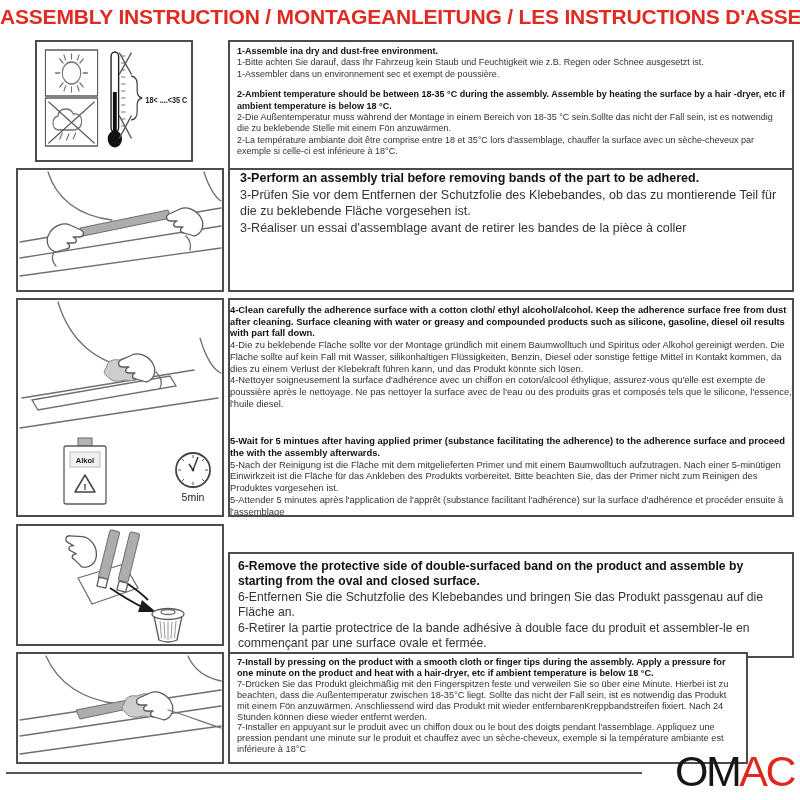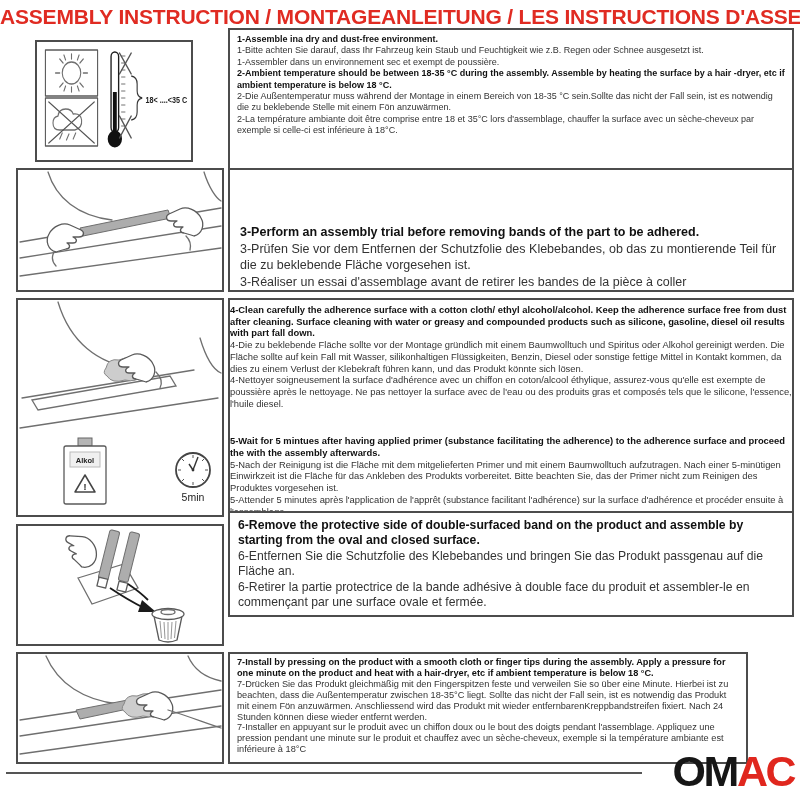--- a/index.html
+++ b/index.html
@@ -10,43 +10,43 @@
   html,body{width:800px;height:800px;background:#ffffff;overflow:hidden;
     font-family:"Liberation Sans",sans-serif;}
   .page{position:relative;width:800px;height:800px;background:#fff}
   .title{position:absolute;top:5px;left:0;width:800px;text-align:center;
     font-size:21px;font-weight:800;letter-spacing:-0.2px;color:var(--red);
     white-space:nowrap;}
   .box{position:absolute;border:2px solid var(--border);background:#fff}
   .txt{color:var(--text);overflow:hidden}
   .txt p{margin:0}
   .txt p.b{font-weight:bold;color:var(--bold)}
-  .txt p.gap{}
+  .txt p.gap{margin-top:9px}
   .t1{font-size:9px;line-height:11.4px;padding:4px 7px}
   .t2{font-size:12.5px;line-height:16.5px;padding:0 10px;display:flex;
-      flex-direction:column;justify-content:flex-end}
+      flex-direction:column;justify-content:flex-start}
   .t3{font-size:9.4px;line-height:11.7px;padding:4px 0}
   .t3 p.gap{margin-top:26px}
   .t4{font-size:12.2px;line-height:15.5px;padding:0 8px;display:flex;
       flex-direction:column;justify-content:center}
   .t5{font-size:9.2px;line-height:10.9px;padding:3px 7px}
   .illu svg{width:100%;height:100%;display:block}
   .ln{fill:none;stroke:var(--line);stroke-width:1.3;stroke-linecap:round}
   .obj{fill:#ffffff;stroke:#5a5a5a;stroke-width:1.3;stroke-linejoin:round}
   .strip{fill:var(--strip);stroke:#6e6e6e;stroke-width:1}
   .dark{fill:#111}
   .tick{stroke:#555;stroke-width:0.9}
   .xmark{stroke:#555;stroke-width:1.4;stroke-linecap:round}
   .arrow{fill:none;stroke:#1a1a1a;stroke-width:1.8}
   .ahead{fill:#1a1a1a}
   svg text{font-family:"Liberation Sans",sans-serif;fill:#222}
   .lbl{font-weight:bold}
   .footer-line{position:absolute;top:772px;left:6px;width:636px;
     border-top:2px solid #555}
-  .logo{position:absolute;top:750px;right:6px;font-size:43px;font-weight:700;
+  .logo{position:absolute;top:750px;right:6px;font-size:43px;font-weight:400;
     letter-spacing:-2.5px;line-height:1}
   .logo .lk{color:#161616}
   .logo .lr{color:#e0271e}
 </style>
 </head>
 <body>
 
 <div class="page">
 
   <svg width="0" height="0" style="position:absolute" aria-hidden="true">
@@ -111,21 +111,21 @@
         </g>
         <line class="xmark" x1="98" y1="11" x2="112" y2="32"></line>
         <line class="xmark" x1="112" y1="11" x2="98" y2="32"></line>
         <line class="xmark" x1="98" y1="74" x2="112" y2="96"></line>
         <line class="xmark" x1="112" y1="74" x2="98" y2="96"></line>
         <path d="M112,34 q7,1 7,8 l0,7 q0,6 6,7 q-6,1 -6,7 l0,7 q0,7 -7,8" fill="none" stroke="#333" stroke-width="1.3"></path>
         <text x="129" y="61" font-size="8.6" class="lbl">18&lt; ....&lt;35 C</text>
       </g>
     </svg>
   </div>
-  <div class="box txt t1" style="left:228px;top:28px;width:566px;height:156px">
+  <div class="box txt t1" style="left:228px;top:40px;width:566px;height:156px">
     <p class="b">1-Assemble ina dry and dust-free environment.</p>
     <p>1-Bitte achten Sie darauf, dass Ihr Fahrzeug kein Staub und Feuchtigkeit wie z.B. Regen oder Schnee ausgesetzt ist.</p>
     <p>1-Assembler dans un environnement sec et exempt de poussière.</p>
     <p class="b gap">2-Ambient temperature should be between 18-35 °C  during the assembly. Assemble by heating the surface by a hair -dryer, etc if ambient temperature is below 18 °C.</p>
     <p>2-Die Außentemperatur muss während der Montage in einem Bereich von 18-35 °C  sein.Sollte das nicht der Fall sein, ist es notwendig die zu beklebende Stelle mit einem Fön anzuwärmen.</p>
     <p>2-La température ambiante doit être comprise entre 18 et 35°C lors d'assemblage, chauffer la surface avec un sèche-cheveux par exemple si celle-ci est inférieure à 18°C.</p>
   </div>
 
   <div class="box illu" style="left:16px;top:168px;width:208px;height:124px">
     <svg viewBox="0 0 204 120" preserveAspectRatio="none">
@@ -214,21 +214,21 @@
         <g stroke="#8a8a8a" stroke-width="0.9">
           <line x1="142" y1="95" x2="143.5" y2="112"></line>
             <line x1="146" y1="96" x2="147" y2="113"></line>
           <line x1="150" y1="96" x2="150" y2="114"></line>
             <line x1="154" y1="96" x2="153" y2="113"></line>
           <line x1="158" y1="95" x2="156.5" y2="112"></line>
         </g>
       </g>
     </svg>
   </div>
-  <div class="box txt t4" style="left:228px;top:511px;width:566px;height:106px">
+  <div class="box txt t4" style="left:228px;top:552px;width:566px;height:106px">
     <p class="b">6-Remove the protective side of double-surfaced band on the product and assemble by starting from the oval and closed surface.</p>
     <p>6-Entfernen Sie die Schutzfolie des Klebebandes und bringen Sie das Produkt passgenau auf die Fläche an.</p>
     <p>6-Retirer la partie protectrice de la bande adhésive à double face du produit et assembler-le en commençant par une surface ovale et fermée.</p>
   </div>
 
   <div class="box illu" style="left:16px;top:652px;width:208px;height:112px">
     <svg viewBox="0 0 204 108" preserveAspectRatio="none">
       <path class="ln" d="M28,2 C40,30 66,46 100,50"></path>
       <path class="ln" d="M170,2 C176,16 189,24 203,27"></path>
       <line class="ln" x1="2" y1="66" x2="203" y2="36"></line>

